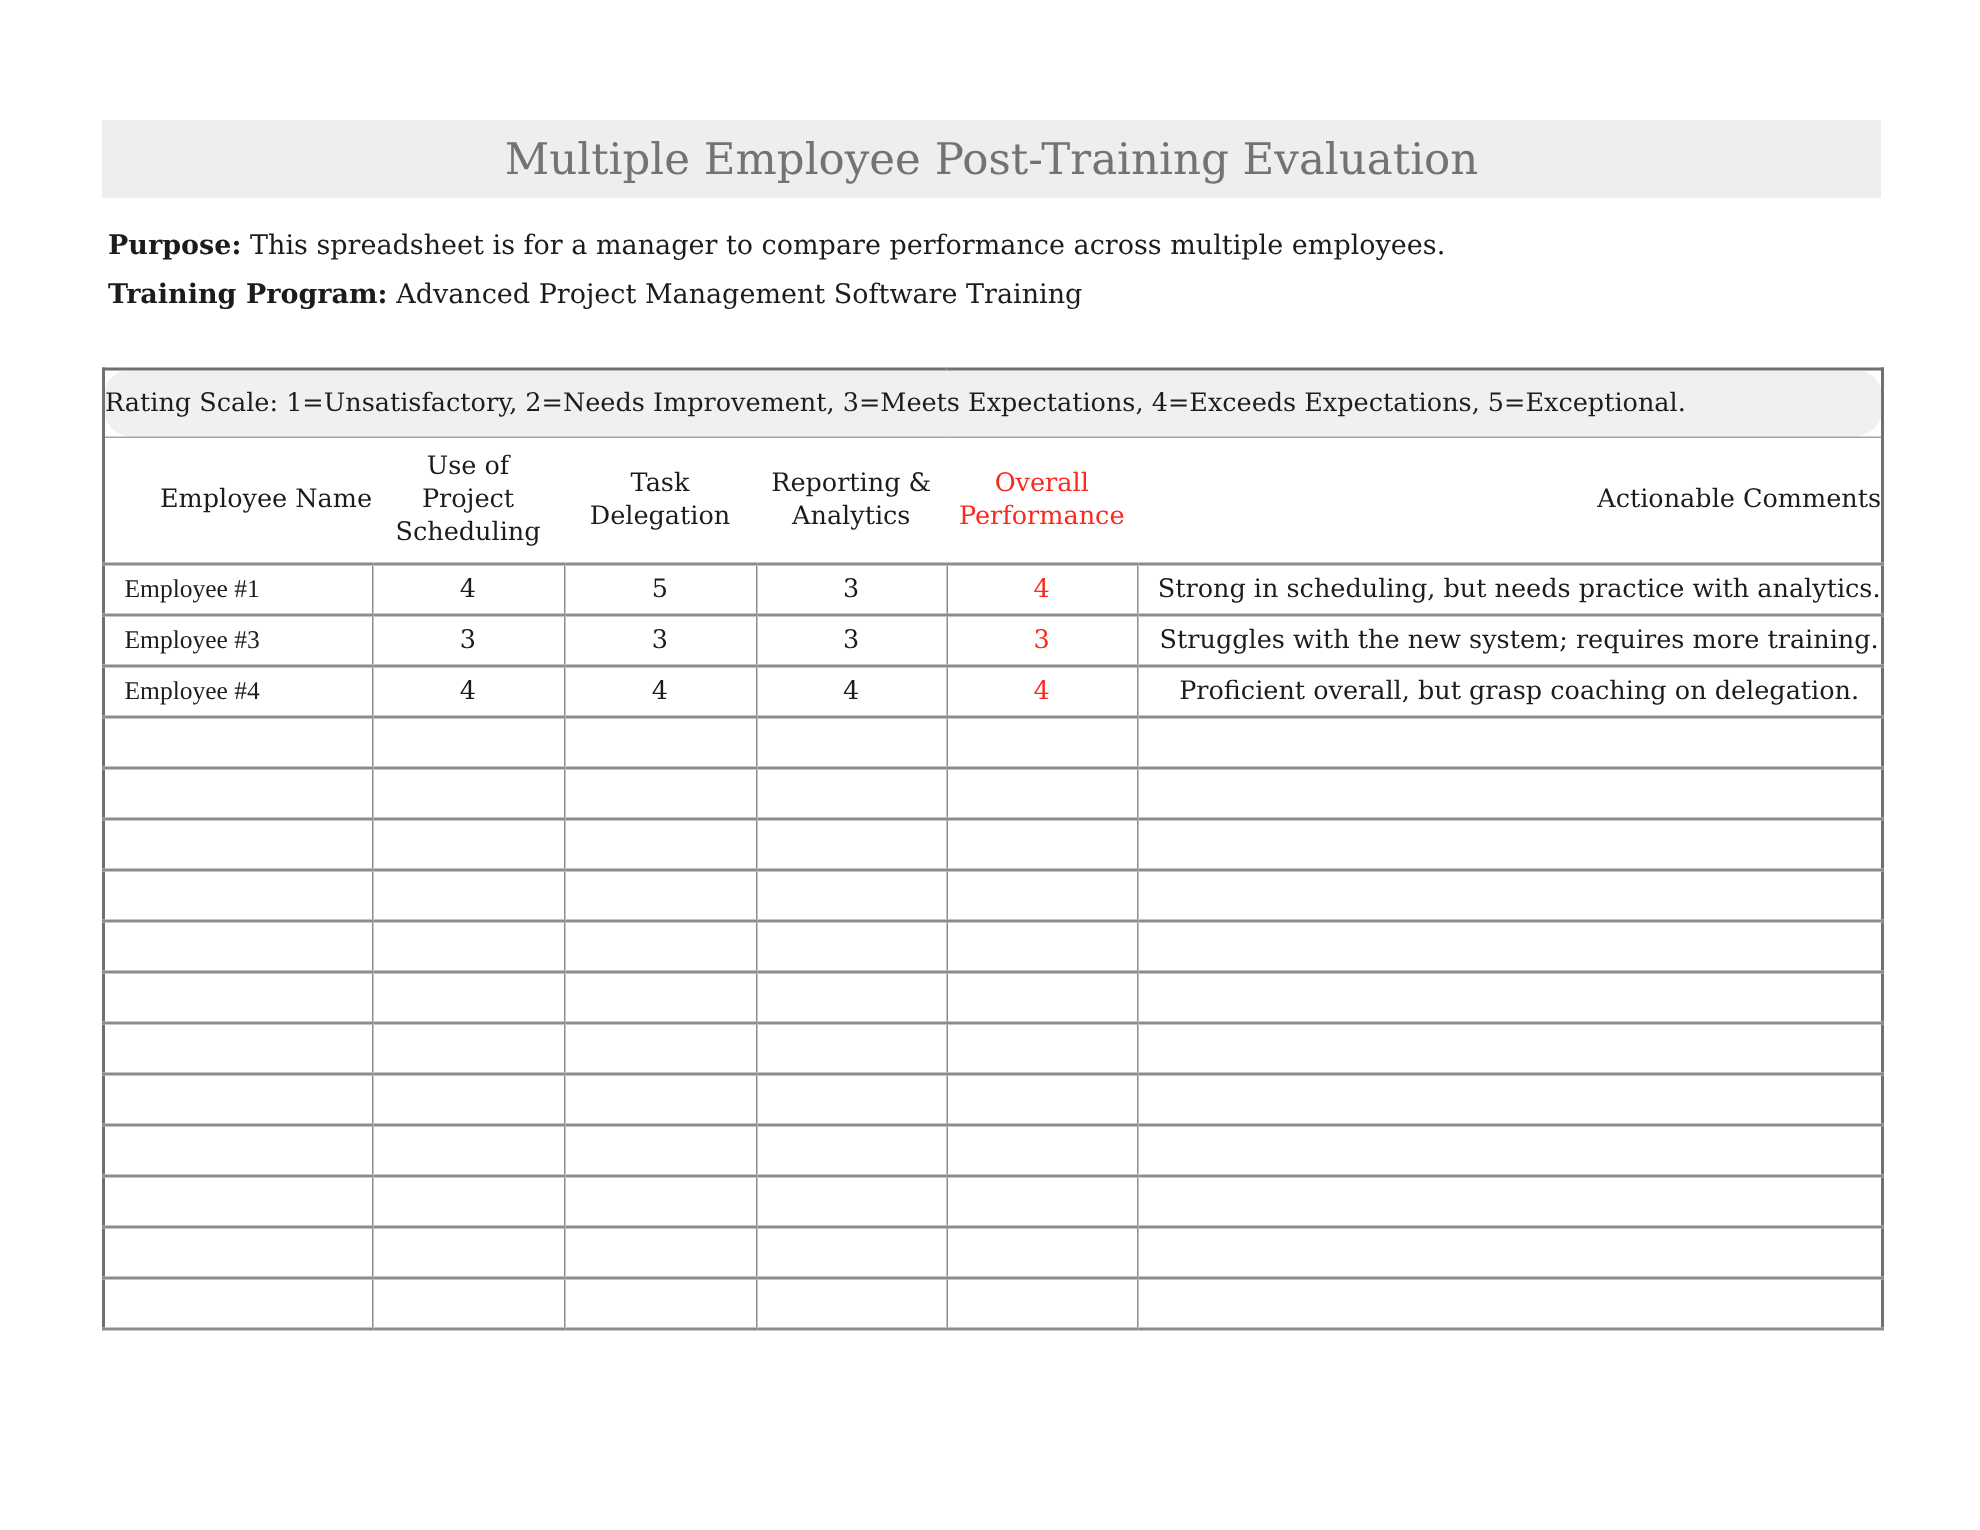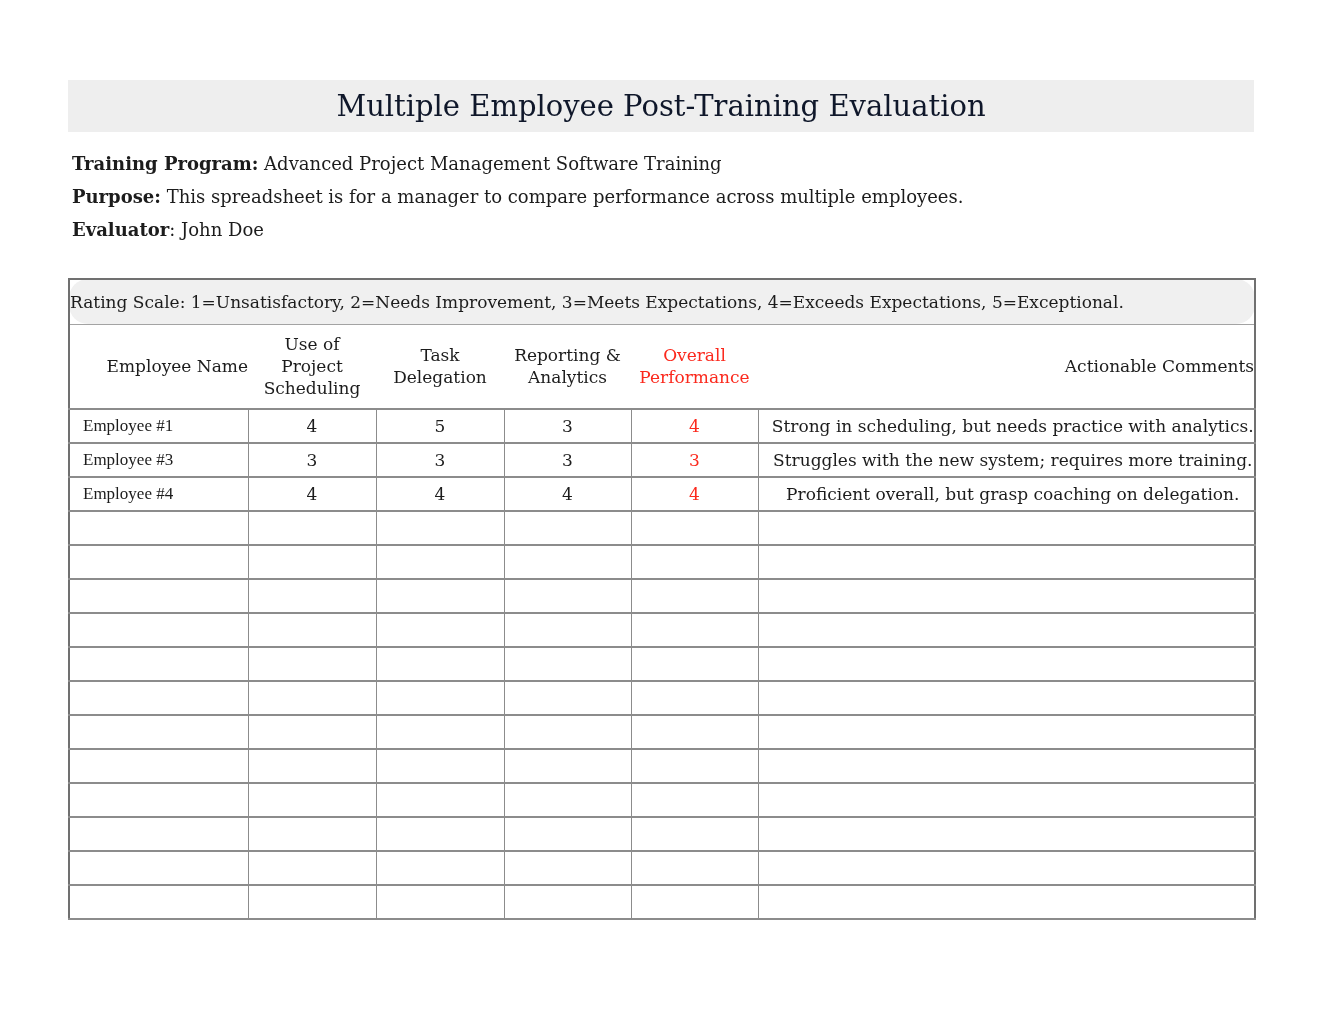--- a/index.html
+++ b/index.html
@@ -24,21 +24,21 @@
   }
   .banner {
     margin-top: 80px;
     height: 52px;
     background: #eeeeee;
     text-align: center;
   }
   .banner .title {
     font-size: 29px;
     line-height: 52px;
-    color: #0f172a;
+    color: #737373;
     letter-spacing: 0px;
   }
   .meta {
     margin-top: 21px;
     padding-left: 4px;
   }
   .meta-line {
     font-size: 18px;
     line-height: 22px;
     margin-bottom: 11px;
@@ -95,23 +95,22 @@
 <body>
 
 <div class="page">
   <div class="content">
 
     <div class="banner">
       <div class="title">Multiple Employee Post-Training Evaluation</div>
     </div>
 
     <div class="meta">
+      <div class="meta-line"><b>Purpose:</b><span> This spreadsheet is for a manager to compare performance across multiple employees.</span></div>
       <div class="meta-line"><b>Training Program:</b><span> Advanced Project Management Software Training</span></div>
-      <div class="meta-line"><b>Purpose:</b><span> This spreadsheet is for a manager to compare performance across multiple employees.</span></div>
-      <div class="meta-line"><b>Evaluator</b><span>: John Doe</span></div>
     </div>
 
     <table class="eval">
       <colgroup>
         <col style="width:179px">
         <col style="width:128px">
         <col style="width:128px">
         <col style="width:127px">
         <col style="width:127px">
         <col style="width:497px">

